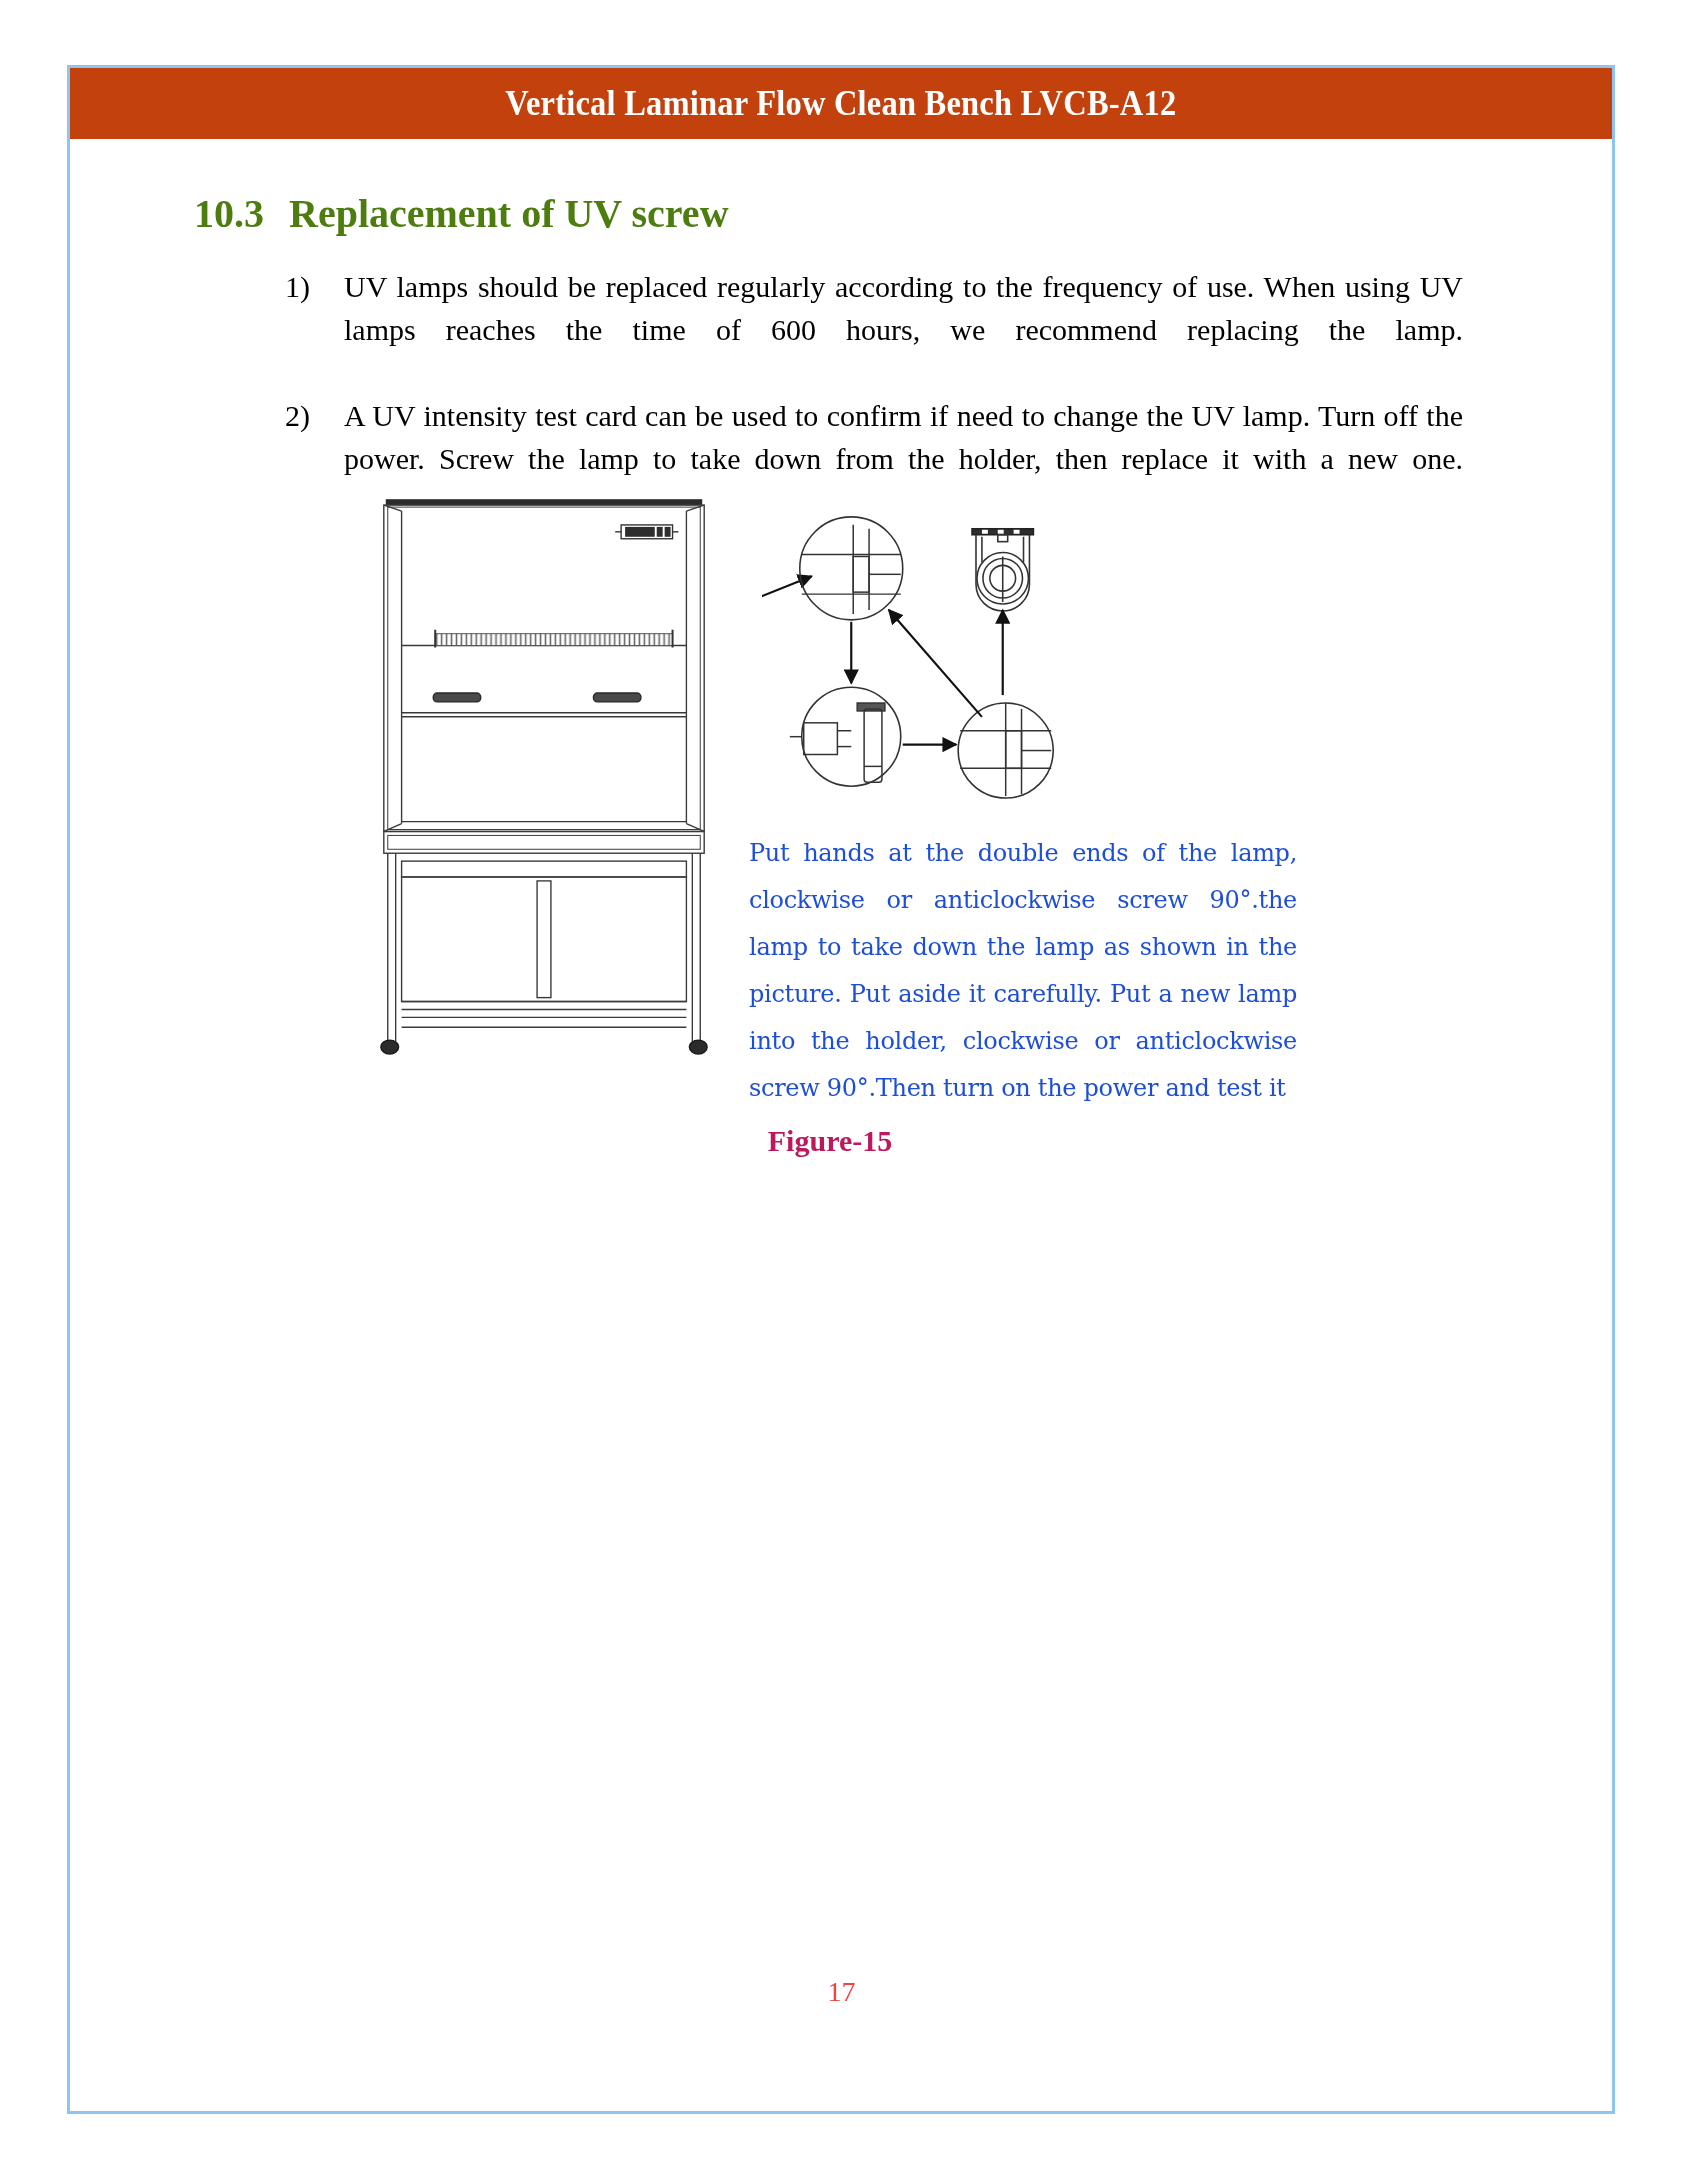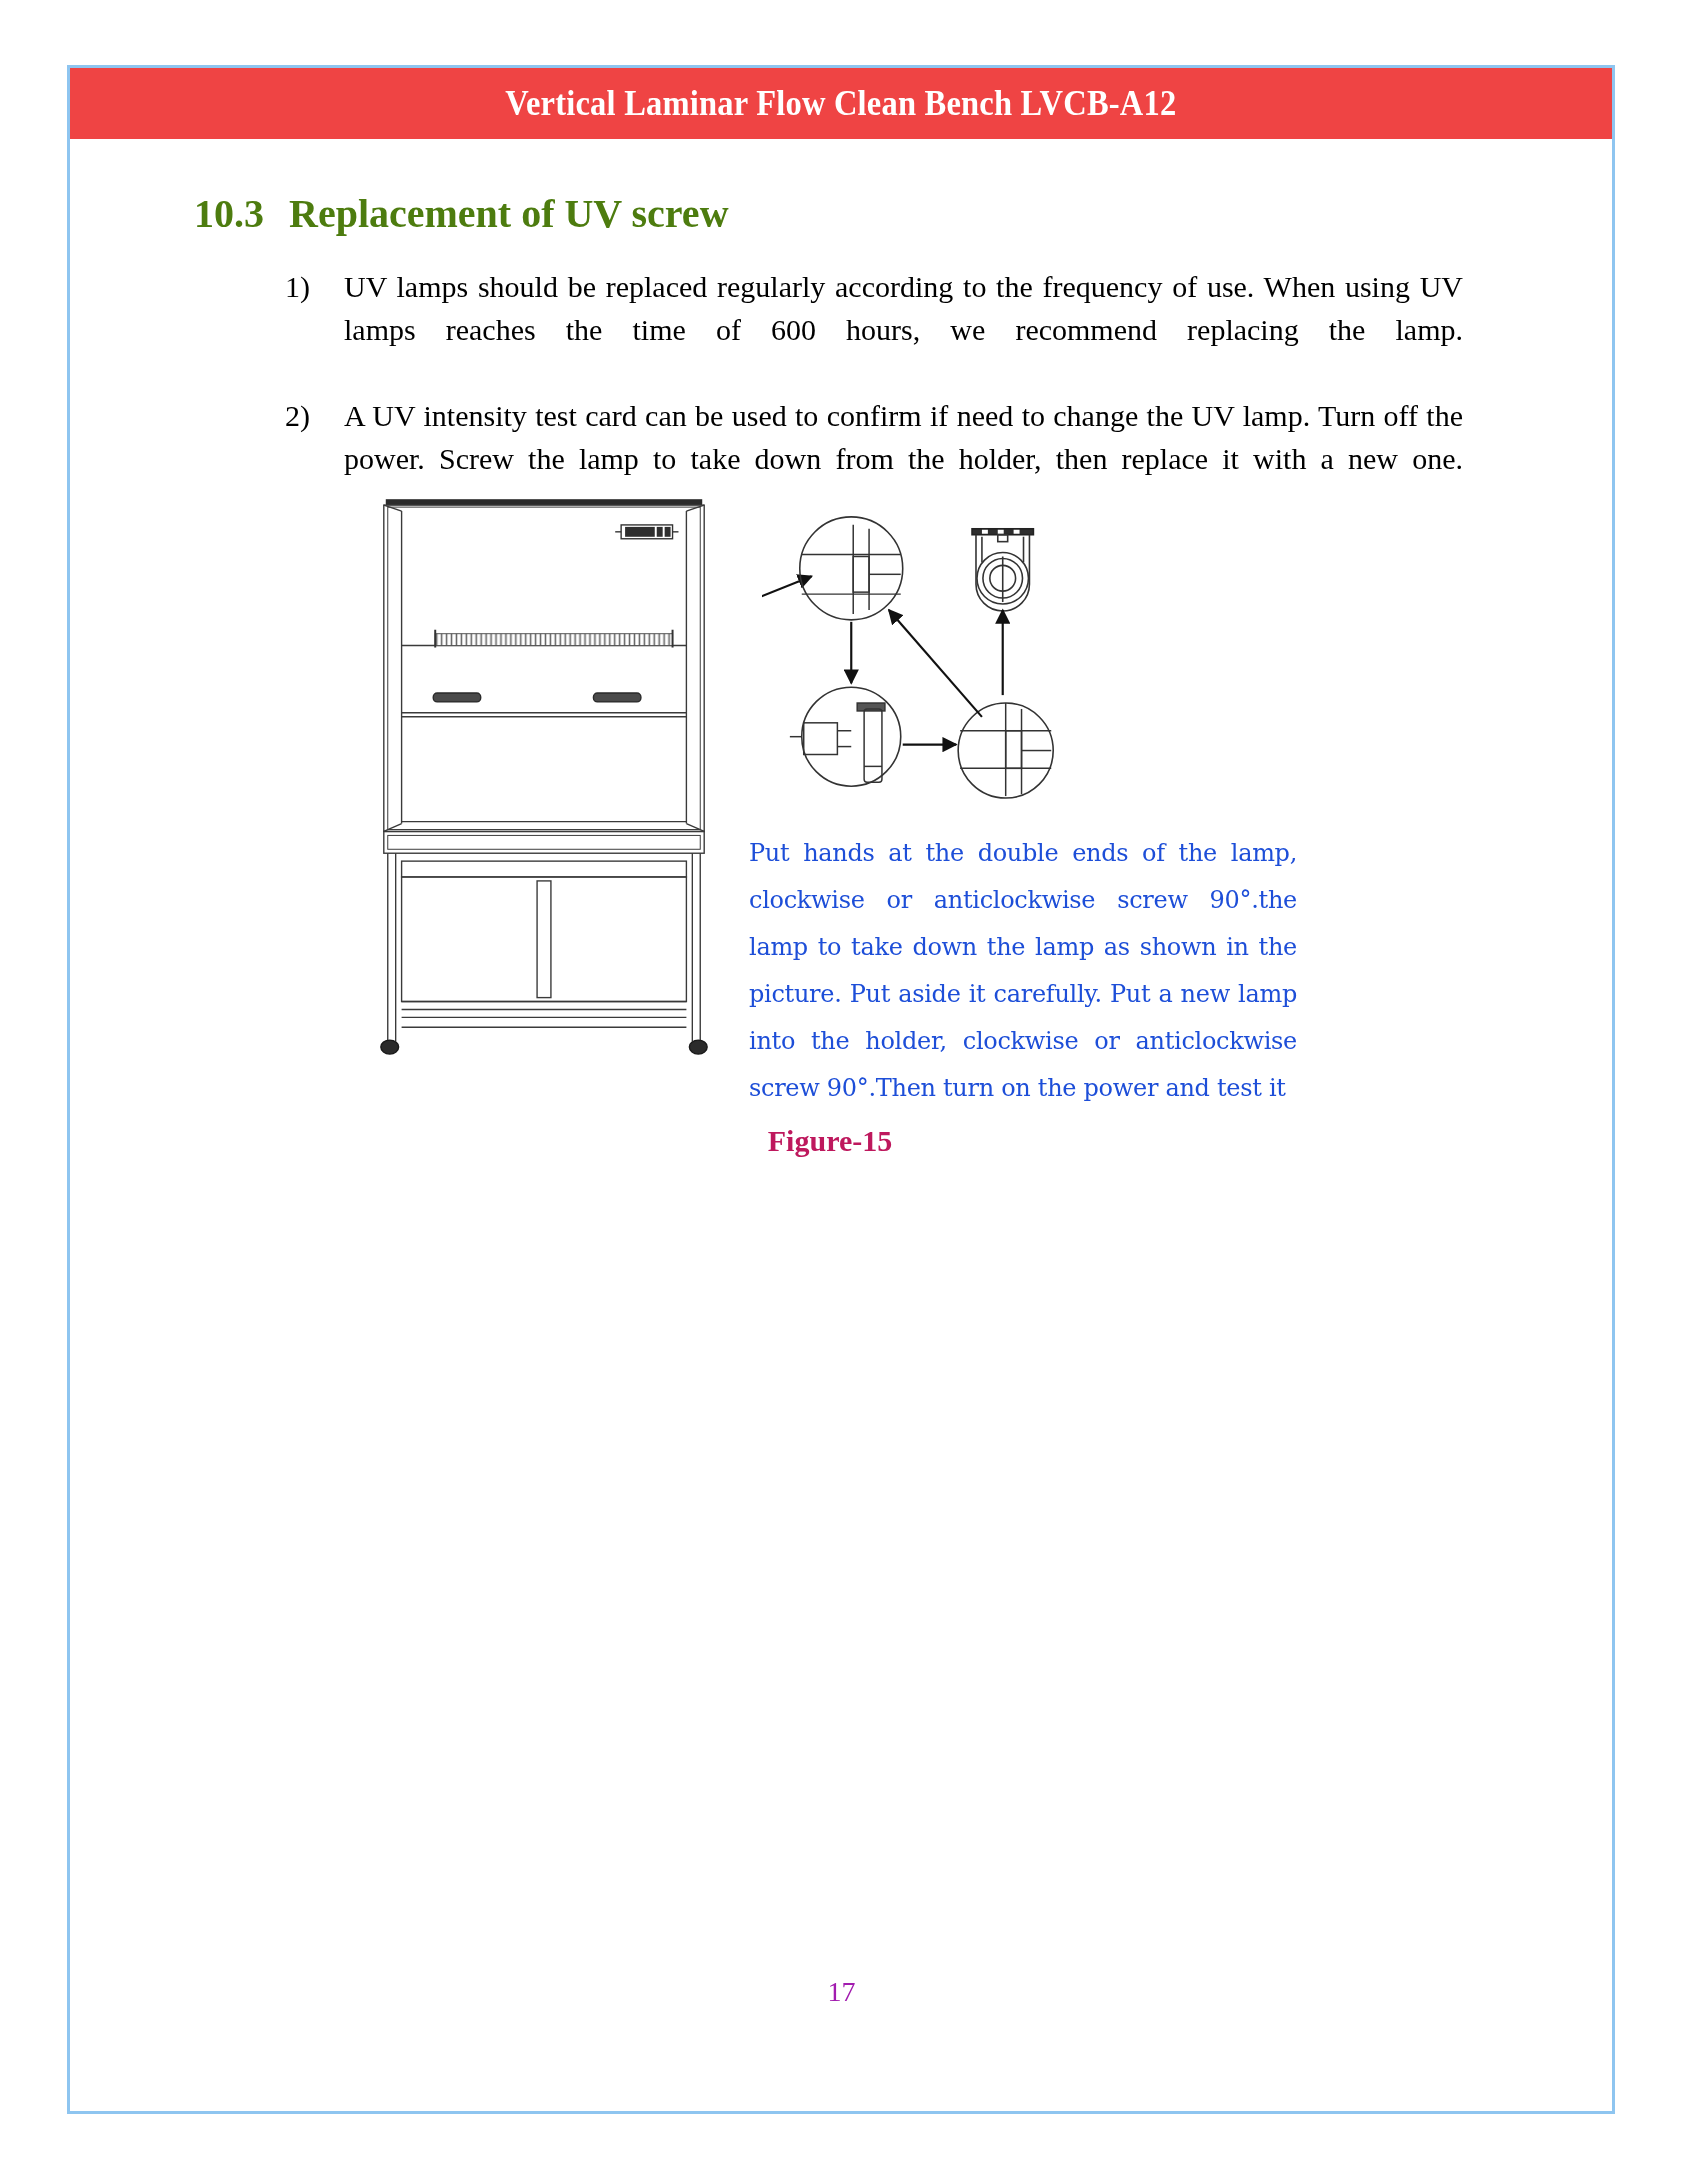--- a/index.html
+++ b/index.html
@@ -34,21 +34,21 @@
     pointer-events: none;
   }
 
   
   #header-band {
     position: absolute;
     left: 70px;
     top: 68px;
     width: 1542px;
     height: 71px;
-    background: #ef4444;
+    background: #c2410c;
     display: flex;
     align-items: center;
     justify-content: center;
   }
   #header-title {
     color: #ffffff;
     font-family: "Liberation Serif", "DejaVu Serif", serif;
     font-weight: bold;
     font-size: 35px;
     letter-spacing: 0.2px;
@@ -150,21 +150,21 @@
   #figure-caption span { margin-left: -23px; }
 
   
   #page-number {
     position: absolute;
     left: 0;
     top: 1976px;
     width: 1683px;
     text-align: center;
     font-size: 28px;
-    color: #a21caf;
+    color: #ef4444;
   }
 
   .dwg { display: block; }
 </style>
 </head>
 <body>
 
 <div id="page">
 
   <div id="page-border"></div>

